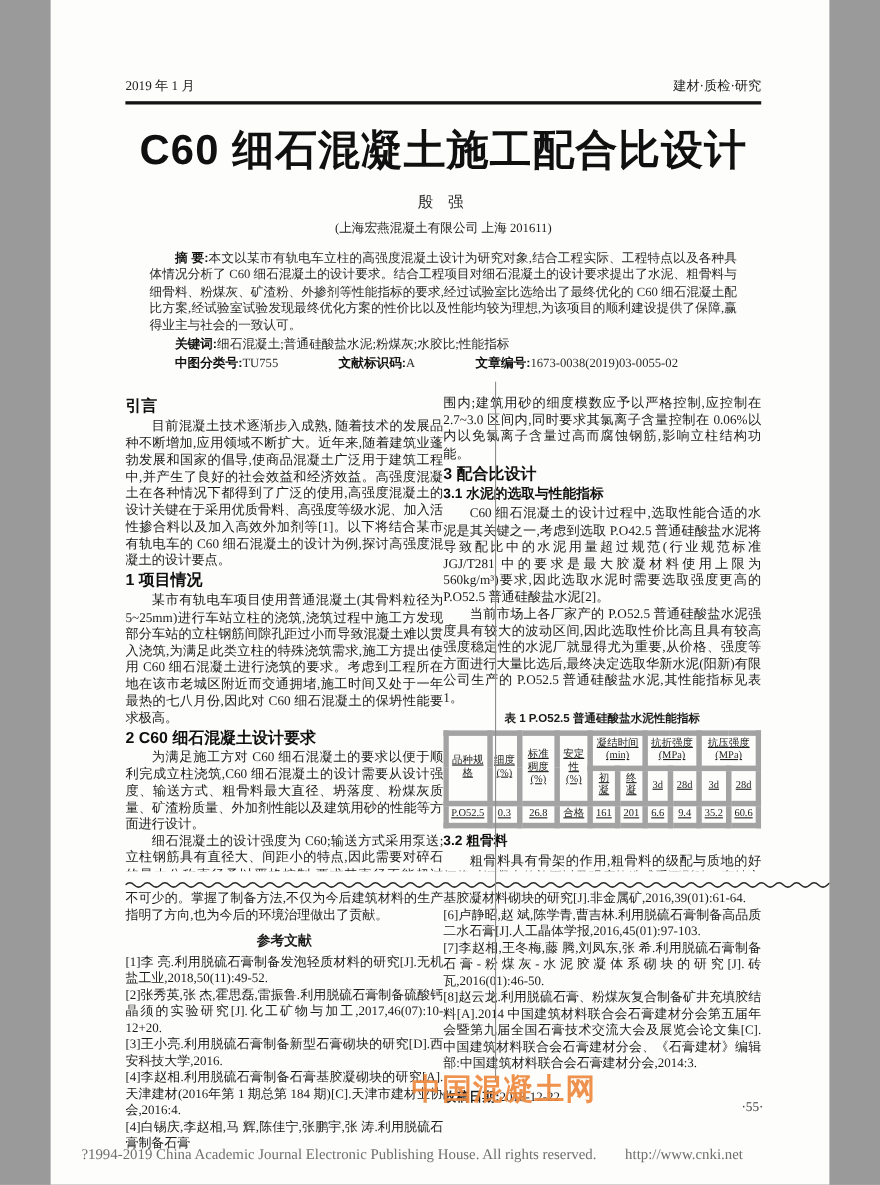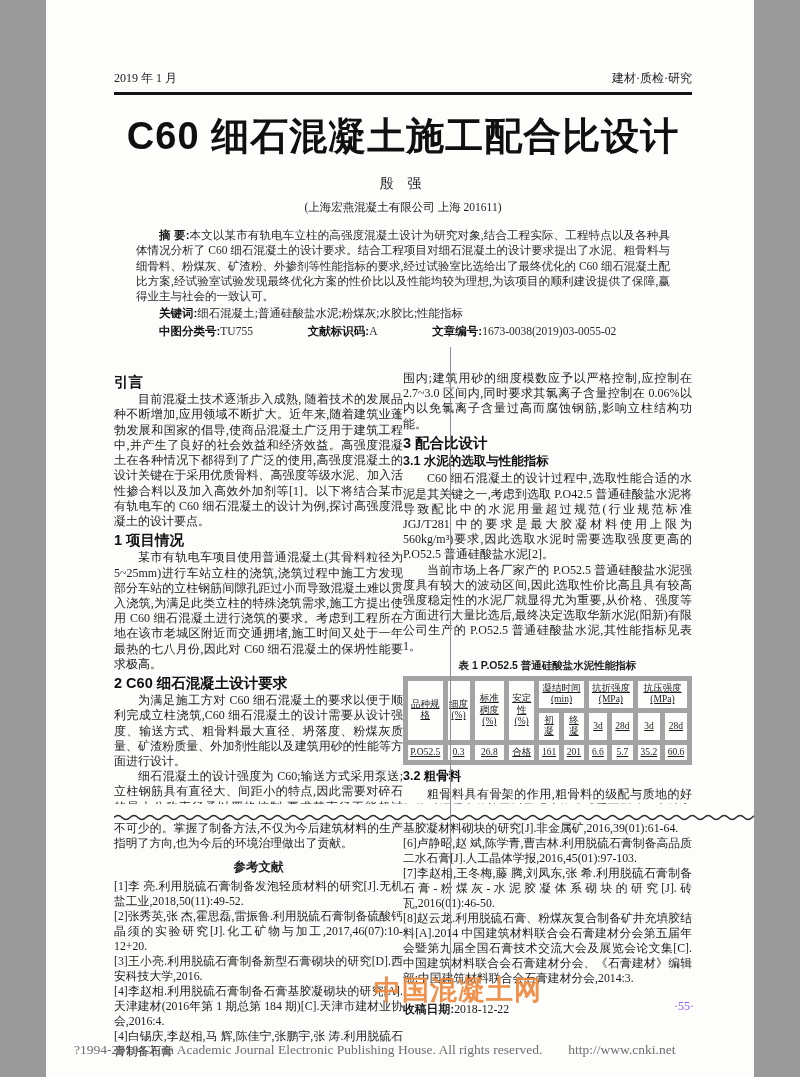--- a/index.html
+++ b/index.html
@@ -23,21 +23,21 @@
   .abstract-block { margin:13px 22px 0 22px; font-size:11.5px; line-height:15.3px;
     text-align:justify; color:#2a2a2a; }
   .abstract-block .lbl { font-weight:bold; color:#111;
     font-family:"Liberation Sans","DejaVu Sans",sans-serif; }
   .abstract-p { text-indent:2em; }
   .keywords-p { margin-top:2px; padding-left:2em; }
   .meta-p { margin-top:2px; padding-left:2em; }
   .meta-p .pair { display:inline-block; }
   .meta-p .pair + .pair { margin-left:52px; }
   
-  .body-cols { display:flex; justify-content:space-between; margin-top:32px;
+  .body-cols { display:flex; justify-content:space-between; margin-top:20px;
     height:433px; overflow:hidden; }
   .col { width:329px; font-size:12px; line-height:15.2px; text-align:justify; overflow:hidden; }
   .col p.indent { text-indent:2em; }
   h2.sec { font-size:14.5px; font-family:"Liberation Sans","DejaVu Sans",sans-serif;
     font-weight:bold; margin:4px 0 2px; color:#101010; }
   h3.subsec { font-size:12.5px; font-family:"Liberation Sans","DejaVu Sans",sans-serif;
     font-weight:bold; margin:3px 0 2px; color:#101010; }
   
   .tbl-caption { text-align:center; font-size:10.5px; font-weight:bold; margin:4px 0 3px;
     font-family:"Liberation Sans","DejaVu Sans",sans-serif; }
@@ -52,21 +52,21 @@
   .bcol { width:329px; font-size:11.8px; line-height:15px; text-align:justify; }
   .ref-heading { text-align:center; font-size:12.5px; font-weight:bold; margin:9px 0 4px;
     font-family:"Liberation Sans","DejaVu Sans",sans-serif; }
   .ref-item { margin:0; }
   .received { margin-top:16px; }
   .received .lbl { font-weight:bold; font-family:"Liberation Sans","DejaVu Sans",sans-serif; }
   
   .col-divider { position:absolute; left:404px; top:347px; width:1px; height:636px;
     background:#8d8d8d; }
   
-  .page-number { position:absolute; right:60px; top:999px; font-size:12px; color:#8b5cf6; }
+  .page-number { position:absolute; right:60px; top:999px; font-size:12px; color:#404040; }
   .copyright-line { position:absolute; left:28px; top:1042px; font-size:13.5px; color:#6e6e6e;
     white-space:nowrap; }
   .copyright-line .url { margin-left:26px; }
   .watermark { position:absolute; left:328px; top:972px; font-size:27px; font-weight:bold;
     letter-spacing:1px; font-family:"Liberation Sans","DejaVu Sans",sans-serif; opacity:.92; }
 </style>
 </head>
 <body>
 
 <div class="page">
@@ -131,21 +131,21 @@
           </thead>
           <tbody>
             <tr>
               <td>P.O52.5</td>
               <td>0.3</td>
               <td>26.8</td>
               <td>合格</td>
               <td>161</td>
               <td>201</td>
               <td>6.6</td>
-              <td>5.7</td>
+              <td>9.4</td>
               <td>35.2</td>
               <td>60.6</td>
             </tr>
           </tbody>
         </table>
         <h3 class="subsec">3.2  粗骨料</h3>
         <p class="indent">粗骨料具有骨架的作用,粗骨料的级配与质地的好坏将对混凝土的施工以及强度均造成重要影响。车站立柱混凝土必须具有极高的强度而限制了岩石的强度,同时立柱钢筋的直径与间隔也限制了粗骨料的最大粒径[3]。工程技术要求碎石的最大粒径不能超过 25mm,因此最终选取的粗骨料直径为 5~20mm,粗骨料的原料供应商为南陵县正荣物流中心,其具体性能指标见表 2。</p>
 
       </div>
     </div>

